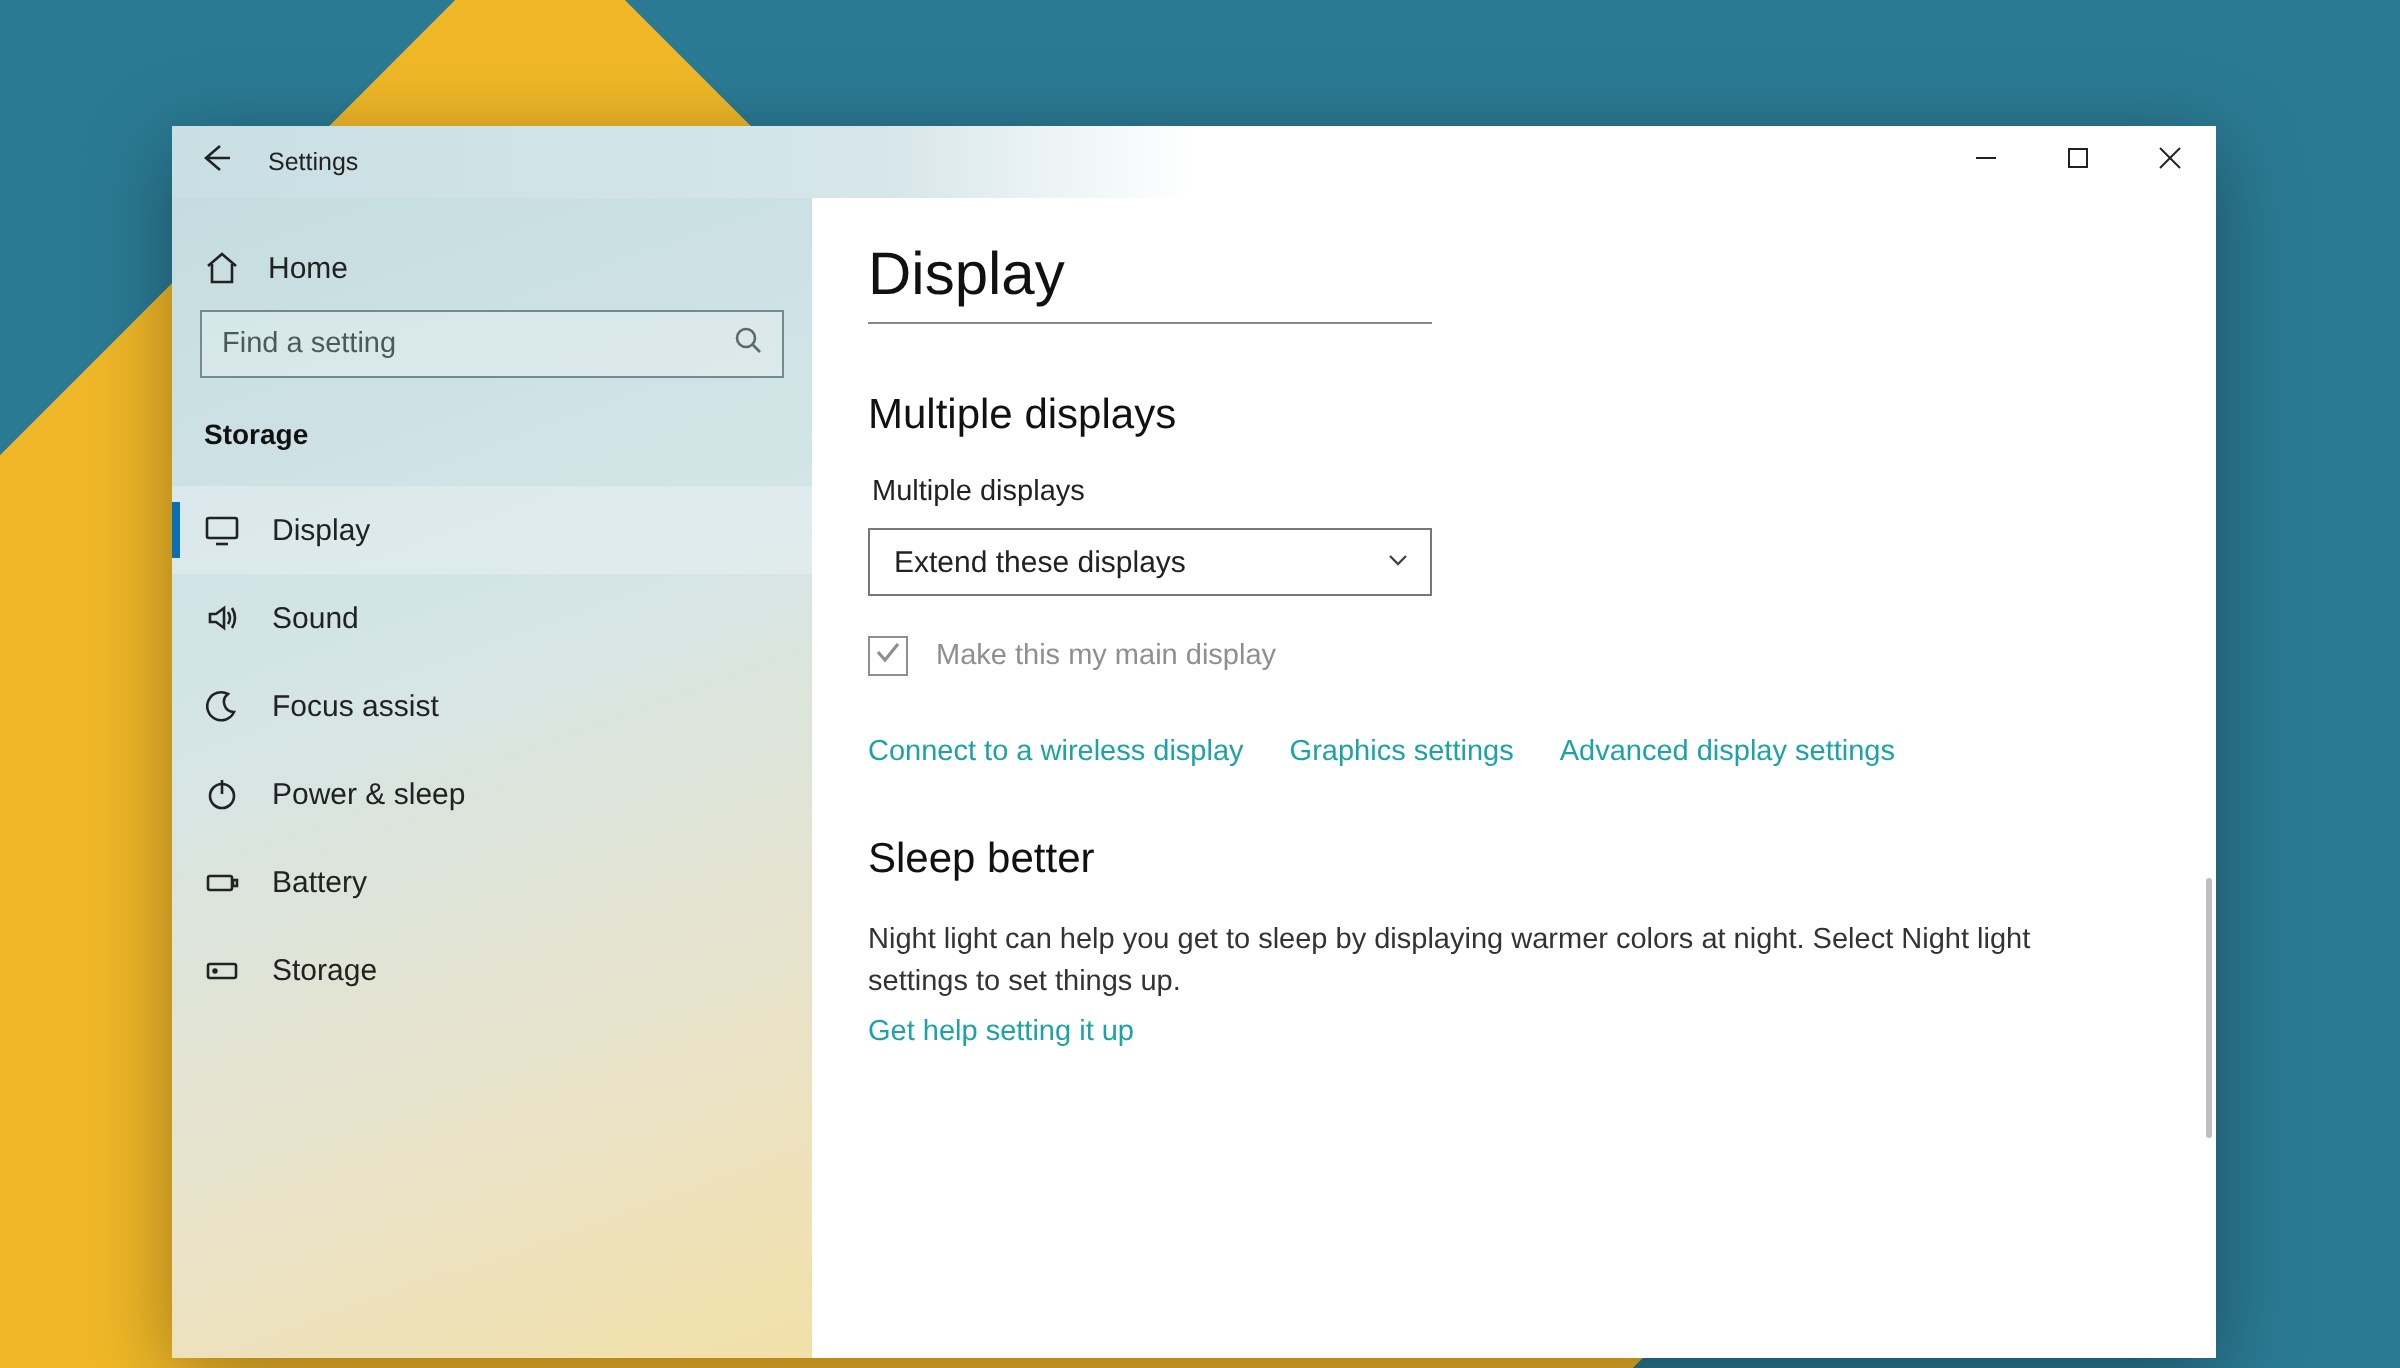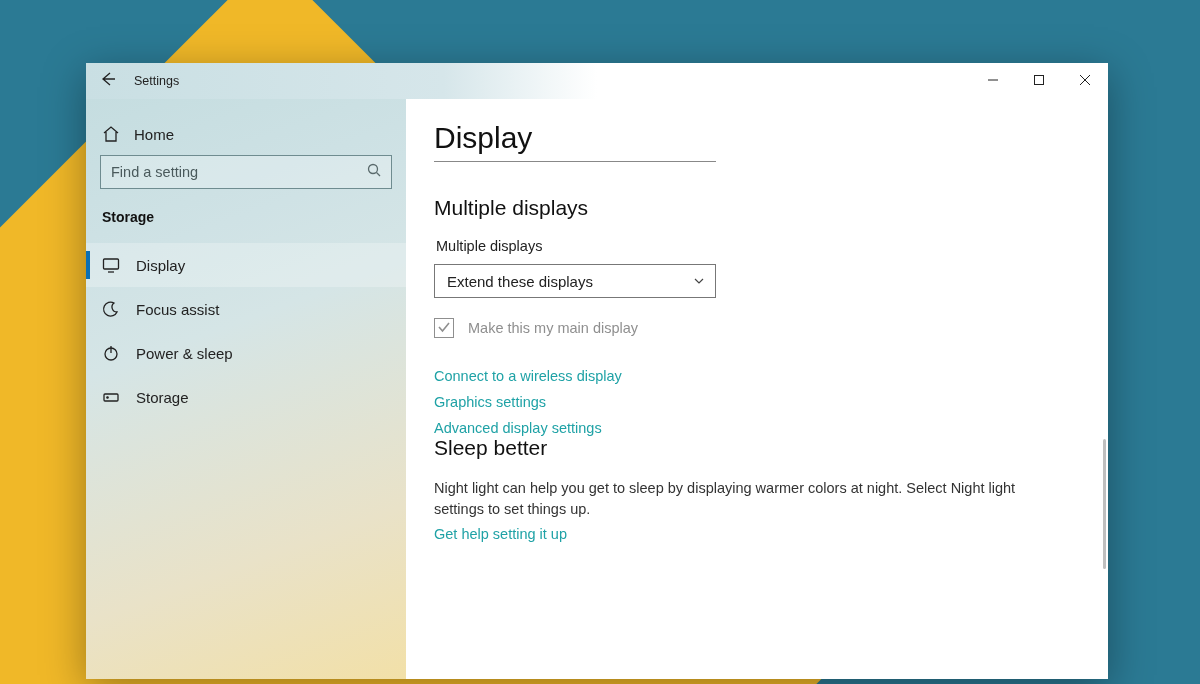--- a/index.html
+++ b/index.html
@@ -188,24 +188,24 @@
   }
   .checkbox-box {
     width: 20px; height: 20px;
     border: 1.5px solid #8f8f8f;
     display: flex;
     align-items: center;
     justify-content: center;
   }
   .checkbox-box svg { width: 14px; height: 14px; }
 
-  .link-list { margin-top: 30px; display: flex; flex-direction: column; gap: 10px; }
+  .link-list { margin-top: 30px; display: flex; gap: 23px; }
   .link { color: #1fa2a6; font-size: 14.5px; }
 
-  .sleep-section { }
+  .sleep-section { margin-top: 34px; }
   .sleep-desc { font-size: 14.5px; color: #333; line-height: 1.45; margin-top: 10px; max-width: 620px;}
   .sleep-link { color: #1fa2a6; font-size: 14.5px; margin-top: 6px; display:block;}
 </style>
 </head>
 <body>
 
 <div class="bg-shape1"></div>
 
 <div class="window">
 
@@ -275,20 +275,30 @@
       <div class="nav-item active">
         <span class="icon">
           <svg viewBox="0 0 18 18" fill="none" stroke="#222" stroke-width="1.3">
               <rect x="1.5" y="3" width="15" height="10" rx="1"></rect>
               <line x1="6" y1="16" x2="12" y2="16"></line>
             </svg>
         </span>
         <span>Display</span>
       </div>
 
+      <div class="nav-item">
+        <span class="icon">
+          <svg viewBox="0 0 18 18" fill="none" stroke="#222" stroke-width="1.3">
+              <path d="M3 7 H6 L10 4 V14 L6 11 H3 Z"></path>
+              <path d="M12 6 Q14 9 12 12"></path>
+              <path d="M14 4 Q17 9 14 14"></path>
+            </svg>
+        </span>
+        <span>Sound</span>
+      </div>
 
 
       <div class="nav-item">
         <span class="icon">
           <svg viewBox="0 0 18 18" fill="none" stroke="#222" stroke-width="1.3">
               <path d="M12 3 A7 7 0 1 0 15 12 A5 5 0 0 1 12 3 Z"></path>
             </svg>
         </span>
         <span>Focus assist</span>
       </div>
@@ -296,20 +306,29 @@
       <div class="nav-item">
         <span class="icon">
           <svg viewBox="0 0 18 18" fill="none" stroke="#222" stroke-width="1.3">
               <circle cx="9" cy="10" r="6"></circle>
               <line x1="9" y1="2" x2="9" y2="9"></line>
             </svg>
         </span>
         <span>Power &amp; sleep</span>
       </div>
 
+      <div class="nav-item">
+        <span class="icon">
+          <svg viewBox="0 0 18 18" fill="none" stroke="#222" stroke-width="1.3">
+              <rect x="2" y="6" width="12" height="7" rx="1"></rect>
+              <rect x="14.5" y="8" width="2" height="3"></rect>
+            </svg>
+        </span>
+        <span>Battery</span>
+      </div>
 
       <div class="nav-item">
         <span class="icon">
           <svg viewBox="0 0 18 18" fill="none" stroke="#222" stroke-width="1.3">
               <rect x="2" y="6" width="14" height="7" rx="1"></rect>
               <circle cx="5.5" cy="9.5" r="0.7" fill="#222"></circle>
             </svg>
         </span>
         <span>Storage</span>
       </div>

